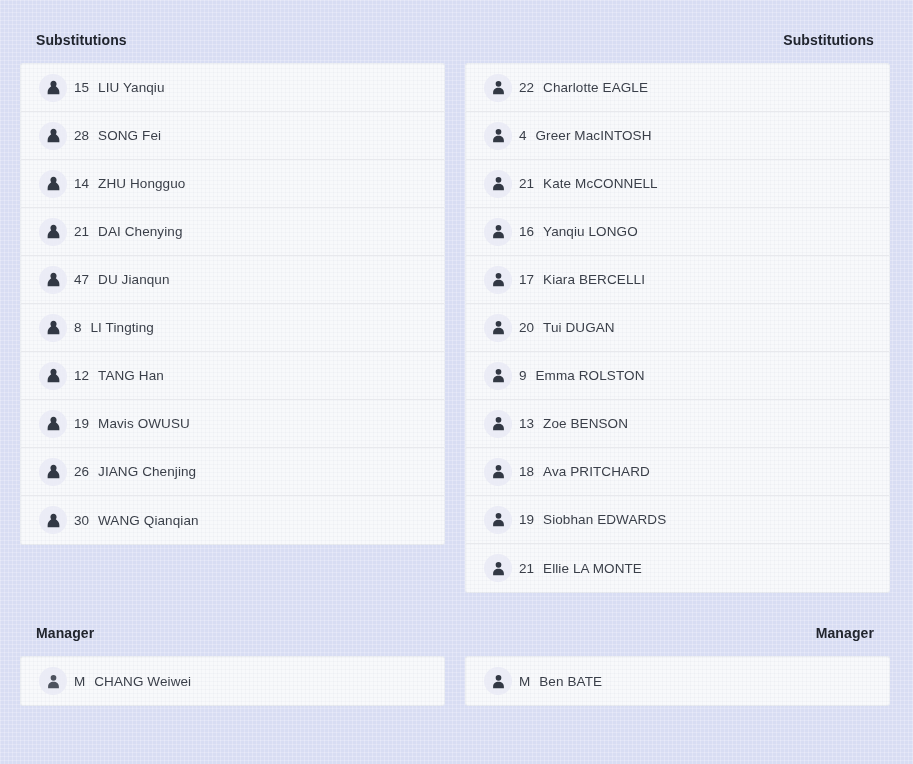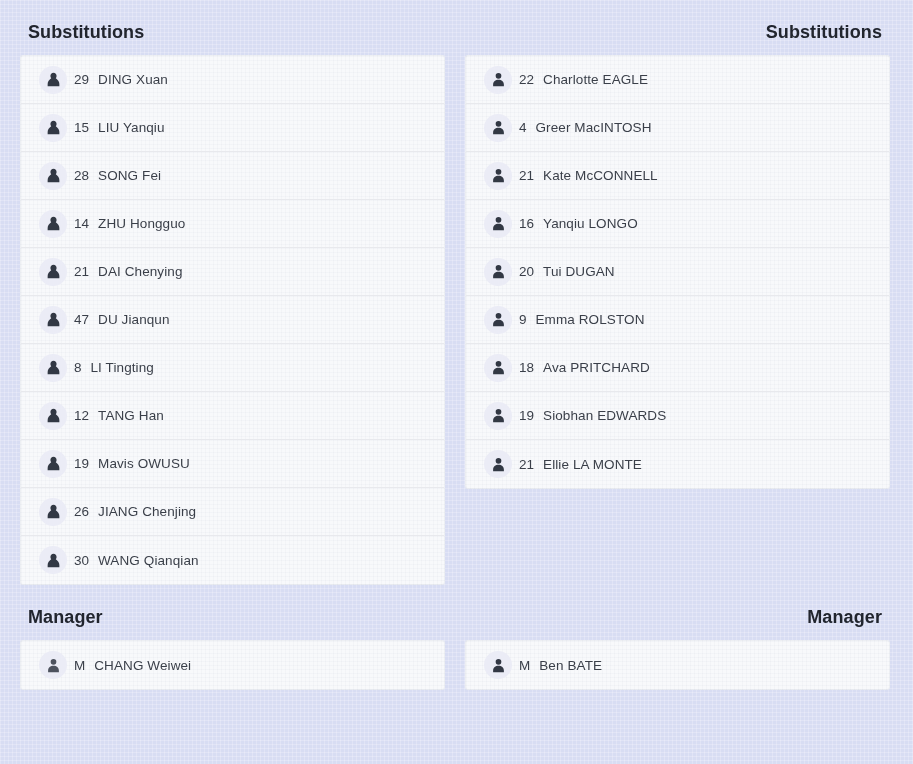--- a/index.html
+++ b/index.html
@@ -8,22 +8,22 @@
     font-family:"Liberation Sans","DejaVu Sans",sans-serif;
     background-color:var(--bg,#d8ddf3);
     background-image:
       linear-gradient(rgba(255,255,255,.22) 1px, transparent 1px),
       linear-gradient(90deg, rgba(255,255,255,.22) 1px, transparent 1px);
     background-size:4px 4px;
   }
   .rowwrap{display:flex;gap:20px;padding:0 23px 0 20px;}
   .col{flex:1 1 0;min-width:0;}
   .hdr{
-    margin:8px;padding-top:13px;margin-bottom:12px;
-    font-size:18px;line-height:22px;font-weight:600;
+    margin:16px;padding-top:13px;margin-bottom:12px;
+    font-size:14px;line-height:22px;font-weight:600;
     color:var(--header-text,#21252e);letter-spacing:.1px;
   }
   .hdr.right{text-align:right;}
   .mgr .hdr{}
   .card{
     background-color:var(--card,#f8f9fb);
     background-image:
       linear-gradient(rgba(120,130,160,.04) 1px, transparent 1px),
       linear-gradient(90deg, rgba(120,130,160,.04) 1px, transparent 1px);
     background-size:4px 4px;
@@ -61,29 +61,20 @@
   <div class="rowwrap lists">
     <section class="col">
       <h2 class="hdr">Substitutions</h2>
       <div class="card" id="list-left">
           <div class="prow">
     <span class="avatar">
       <svg viewBox="0 0 24 24">
                 <path d="M12 3.6c-2.3 0-3.9 1.8-3.9 4 0 1.1.4 2.1 1 2.9-2.5 1.7-4.5 4.3-4.5 7.3v2.7h14.8v-2.7c0-3-2-5.6-4.5-7.3.6-.8 1-1.8 1-2.9 0-2.2-1.6-4-3.9-4z" fill="#323844"></path>
               </svg>
     </span>
-    <span class="num">29</span>
-    <span class="pname">DING Xuan</span>
-  </div>
-          <div class="prow">
-    <span class="avatar">
-      <svg viewBox="0 0 24 24">
-                <path d="M12 3.6c-2.3 0-3.9 1.8-3.9 4 0 1.1.4 2.1 1 2.9-2.5 1.7-4.5 4.3-4.5 7.3v2.7h14.8v-2.7c0-3-2-5.6-4.5-7.3.6-.8 1-1.8 1-2.9 0-2.2-1.6-4-3.9-4z" fill="#323844"></path>
-              </svg>
-    </span>
     <span class="num">15</span>
     <span class="pname">LIU Yanqiu</span>
   </div>
           <div class="prow">
     <span class="avatar">
       <svg viewBox="0 0 24 24">
                 <path d="M12 3.6c-2.3 0-3.9 1.8-3.9 4 0 1.1.4 2.1 1 2.9-2.5 1.7-4.5 4.3-4.5 7.3v2.7h14.8v-2.7c0-3-2-5.6-4.5-7.3.6-.8 1-1.8 1-2.9 0-2.2-1.6-4-3.9-4z" fill="#323844"></path>
               </svg>
     </span>
     <span class="num">28</span>
@@ -201,38 +192,56 @@
     </span>
     <span class="num">16</span>
     <span class="pname">Yanqiu LONGO</span>
   </div>
           <div class="prow">
     <span class="avatar">
       <svg viewBox="0 0 24 24">
                 <path d="M12 3.8a3.6 3.6 0 1 0 0 7.2 3.6 3.6 0 0 0 0-7.2z M12 12.4c-3.9 0-6.8 2.5-6.8 6v2.2h13.6v-2.2c0-3.5-2.9-6-6.8-6z" fill="#323844"></path>
               </svg>
     </span>
+    <span class="num">17</span>
+    <span class="pname">Kiara BERCELLI</span>
+  </div>
+          <div class="prow">
+    <span class="avatar">
+      <svg viewBox="0 0 24 24">
+                <path d="M12 3.8a3.6 3.6 0 1 0 0 7.2 3.6 3.6 0 0 0 0-7.2z M12 12.4c-3.9 0-6.8 2.5-6.8 6v2.2h13.6v-2.2c0-3.5-2.9-6-6.8-6z" fill="#323844"></path>
+              </svg>
+    </span>
     <span class="num">20</span>
     <span class="pname">Tui DUGAN</span>
   </div>
           <div class="prow">
     <span class="avatar">
       <svg viewBox="0 0 24 24">
                 <path d="M12 3.8a3.6 3.6 0 1 0 0 7.2 3.6 3.6 0 0 0 0-7.2z M12 12.4c-3.9 0-6.8 2.5-6.8 6v2.2h13.6v-2.2c0-3.5-2.9-6-6.8-6z" fill="#323844"></path>
               </svg>
     </span>
     <span class="num">9</span>
     <span class="pname">Emma ROLSTON</span>
   </div>
           <div class="prow">
     <span class="avatar">
       <svg viewBox="0 0 24 24">
                 <path d="M12 3.8a3.6 3.6 0 1 0 0 7.2 3.6 3.6 0 0 0 0-7.2z M12 12.4c-3.9 0-6.8 2.5-6.8 6v2.2h13.6v-2.2c0-3.5-2.9-6-6.8-6z" fill="#323844"></path>
               </svg>
     </span>
+    <span class="num">13</span>
+    <span class="pname">Zoe BENSON</span>
+  </div>
+          <div class="prow">
+    <span class="avatar">
+      <svg viewBox="0 0 24 24">
+                <path d="M12 3.8a3.6 3.6 0 1 0 0 7.2 3.6 3.6 0 0 0 0-7.2z M12 12.4c-3.9 0-6.8 2.5-6.8 6v2.2h13.6v-2.2c0-3.5-2.9-6-6.8-6z" fill="#323844"></path>
+              </svg>
+    </span>
     <span class="num">18</span>
     <span class="pname">Ava PRITCHARD</span>
   </div>
           <div class="prow">
     <span class="avatar">
       <svg viewBox="0 0 24 24">
                 <path d="M12 3.8a3.6 3.6 0 1 0 0 7.2 3.6 3.6 0 0 0 0-7.2z M12 12.4c-3.9 0-6.8 2.5-6.8 6v2.2h13.6v-2.2c0-3.5-2.9-6-6.8-6z" fill="#323844"></path>
               </svg>
     </span>
     <span class="num">19</span>

